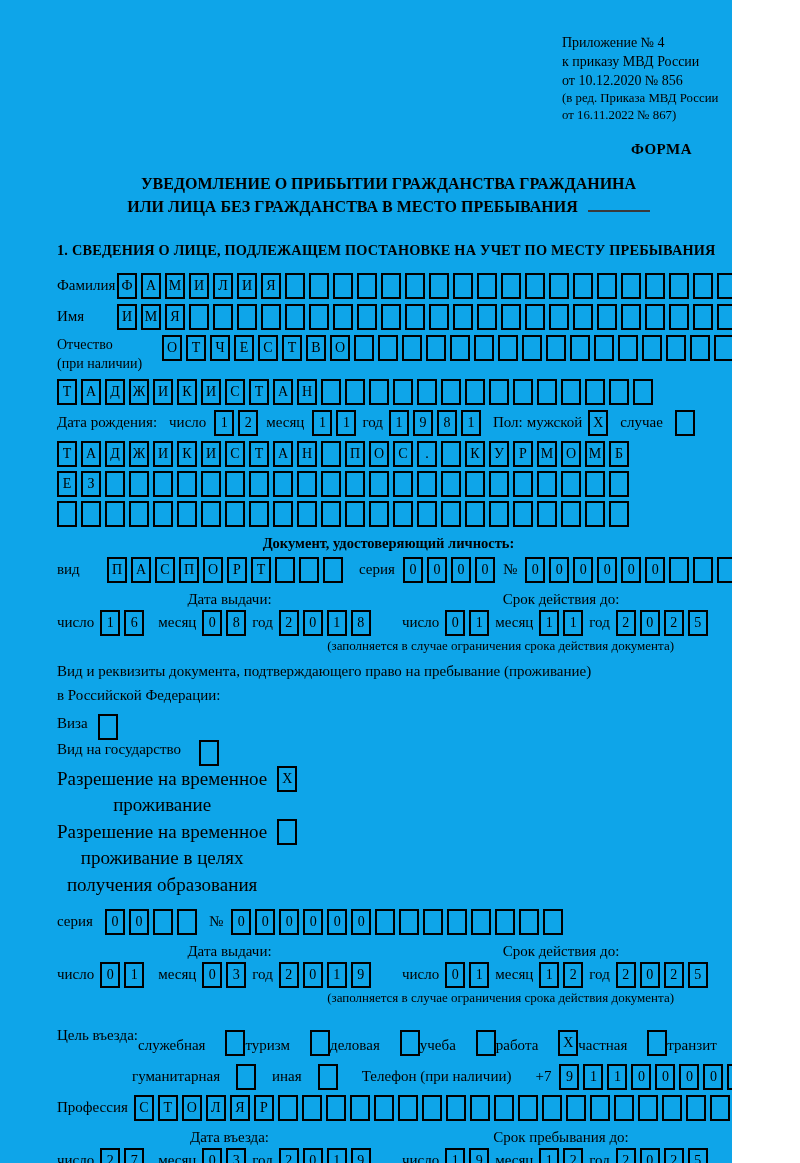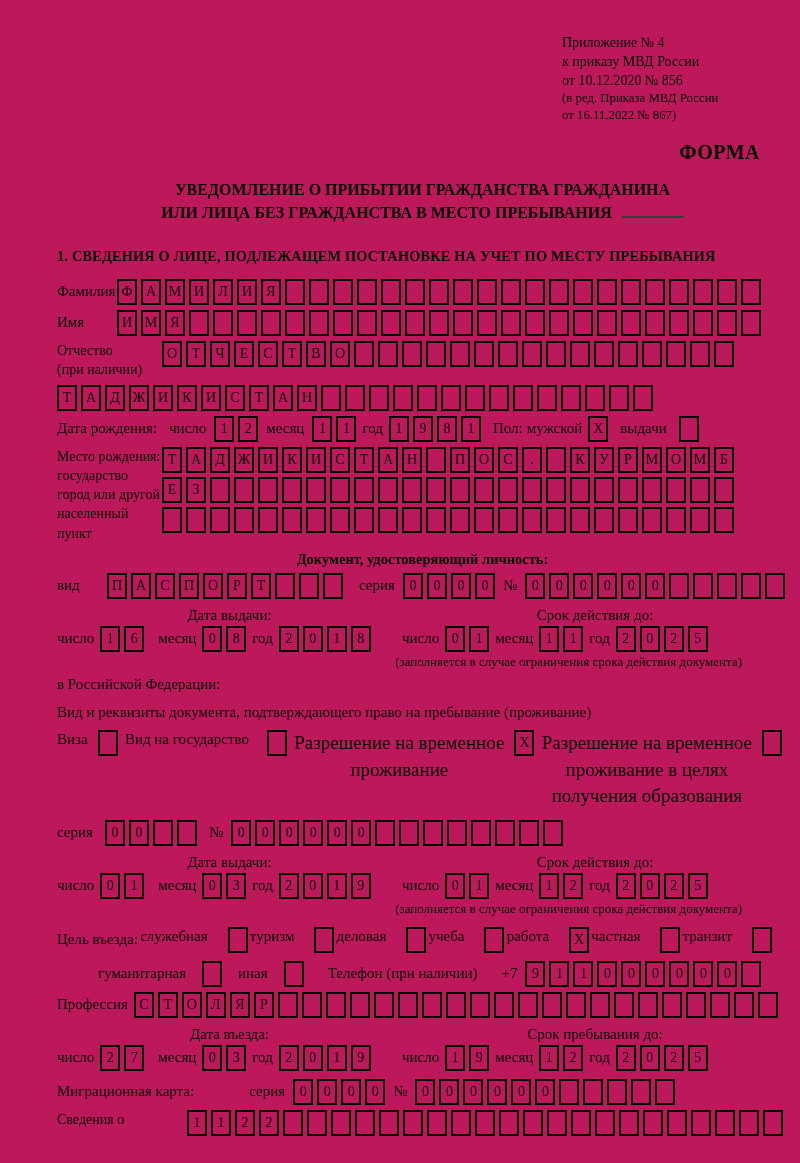--- a/index.html
+++ b/index.html
@@ -1,24 +1,24 @@
 <!DOCTYPE html>
 <html><head>
 <meta charset="utf-8">
 <style>
   * { margin:0; padding:0; box-sizing:border-box; }
   html,body { background:#ffffff; }
   .page {
-    width:800px; height:1163px; background:#be185d; color:#000;
+    width:732px; height:1163px; background:#0ea5e9; color:#000;
     font-family:"Liberation Serif", serif;
     padding:34px 12px 0 57px; overflow:hidden; position:relative;
   }
   .hdr { margin-left:505px; font-size:14px; line-height:1.34; }
   .hdr .small { font-size:12.8px; }
-  .forma { font-weight:bold; font-size:20px; text-align:right; margin:16px 28px 0 0; letter-spacing:.5px; }
+  .forma { font-weight:bold; font-size:15px; text-align:right; margin:16px 28px 0 0; letter-spacing:.5px; }
   .title { text-align:center; font-weight:bold; font-size:16px; margin-top:14px; line-height:1.45; }
   .blank-line { display:inline-block; width:62px; height:15px; border-bottom:2px solid #3a3a3a; margin-left:10px; }
   .sec { font-weight:bold; font-size:14.3px; margin-top:24px; letter-spacing:.2px; }
   .row { display:flex; align-items:center; margin-top:5px; }
   .row.top { align-items:flex-start; }
   .lbl { font-size:15px; line-height:1.3; white-space:nowrap; }
   .lblblock { font-size:14px; line-height:1.38; flex:0 0 auto; }
   .w60 { flex:0 0 60px; } .w105 { flex:0 0 105px; }
   .w90 { flex:0 0 90px; } .w38 { flex:0 0 38px; } .w68 { flex:0 0 68px; } .w130 { flex:0 0 130px; }
   .cells { display:flex; gap:4px; flex:0 0 auto; }
@@ -33,25 +33,25 @@
   }
   .stack > .cells { margin-top:0; } .stack > .cells + .cells { margin-top:4px; }
   .ml4{margin-left:4px;} .ml6{margin-left:6px;} .ml8{margin-left:8px;} .ml12{margin-left:12px;} .ml16{margin-left:16px;} .ml24{margin-left:24px;}
   .center-bold { text-align:center; font-weight:bold; font-size:14.5px; margin-top:8px; }
   .daterow { display:flex; margin-top:8px; }
   .datecol { flex:0 0 345px; }
   .datecol.right { flex:1 1 auto; }
   .datehead { text-align:center; font-size:15px; margin-bottom:2px; }
   .datefields { display:flex; align-items:center; gap:6px; }
   .note-right { text-align:right; padding-right:46px; font-size:13px; margin-top:2px; }
-  .permit-row { display:flex; align-items:flex-start; justify-content:space-between; margin-top:8px; padding-right:6px; }
+  .permit-row { display:flex; align-items:flex-start; justify-content:space-between; margin-top:8px; padding-right:6px;flex-direction:column; }
   .permit-item { display:flex; align-items:flex-start; gap:10px; }
   .permit-center { text-align:center; font-size:19px; line-height:1.4; }
   .purpose-row { display:flex; align-items:center; justify-content:space-between; margin-top:10px; padding-right:16px; }
-  .pair { display:inline-flex; align-items:flex-start; gap:20px; }
+  .pair { display:inline-flex; align-items:flex-end; gap:20px;margin-top:14px; }
 </style>
 </head>
 <body>
 
 <div class="page">
 
   <div class="hdr">
     <div>Приложение № 4</div>
     <div>к приказу МВД России</div>
     <div>от 10.12.2020 № 856</div>
@@ -211,31 +211,25 @@
     <span class="lbl ml6">год</span>
     <span class="cells ml6">
         <span class="cell">1</span>
         <span class="cell">9</span>
         <span class="cell">8</span>
         <span class="cell">1</span>
       </span>
     <span class="lbl ml12">Пол:</span>
     <span class="lbl ml4">мужской</span>
     <span class="checkbox ml6">X</span>
-    <span class="lbl ml12">выдачи</span>
+    <span class="lbl ml12">случае</span>
     <span class="checkbox ml12"></span>
   </div>
 
   <div class="row top">
-    <div class="lblblock w105">
-      <div>Место рождения:</div>
-      <div>государство</div>
-      <div>город или другой</div>
-      <div>населенный пункт</div>
-    </div>
     <div class="stack">
       <div class="cells">
           <span class="cell">Т</span>
           <span class="cell">А</span>
           <span class="cell">Д</span>
           <span class="cell">Ж</span>
           <span class="cell">И</span>
           <span class="cell">К</span>
           <span class="cell">И</span>
           <span class="cell">С</span>
@@ -391,25 +385,25 @@
             <span class="cell">2</span>
             <span class="cell">0</span>
             <span class="cell">2</span>
             <span class="cell">5</span>
           </span>
       </div>
     </div>
   </div>
   <div class="note-right">(заполняется в случае ограничения срока действия документа)</div>
 
+  <div class="row" style="margin-top:8px;">
+    <div class="lbl">Вид и реквизиты документа, подтверждающего право на пребывание (проживание)</div>
+  </div>
   <div class="row">
     <div class="lbl">в Российской Федерации:</div>
-  </div>
-  <div class="row" style="margin-top:8px;">
-    <div class="lbl">Вид и реквизиты документа, подтверждающего право на пребывание (проживание)</div>
   </div>
 
   <div class="permit-row">
     <div class="permit-item">
       <span class="lbl">Виза</span>
       <span class="checkbox"></span>
     </div>
     <div class="permit-item">
       <span class="lbl">Вид на государство</span>
       <span class="checkbox ml8"></span>
@@ -531,21 +525,21 @@
     <span class="pair">
       <span class="lbl">частная</span>
       <span class="checkbox"></span>
     </span>
     <span class="pair">
       <span class="lbl">транзит</span>
       <span class="checkbox"></span>
     </span>
   </div>
 
-  <div class="row" style="margin-left:41px; margin-top:8px;">
+  <div class="row" style="margin-left:75px; margin-top:8px;">
     <span class="lbl">гуманитарная</span>
     <span class="checkbox ml16"></span>
     <span class="lbl ml16">иная</span>
     <span class="checkbox ml16"></span>
     <span class="lbl ml24">Телефон (при наличии)</span>
     <span class="lbl ml24">+7</span>
     <span class="cells ml8">
         <span class="cell">9</span>
         <span class="cell">1</span>
         <span class="cell">1</span>

